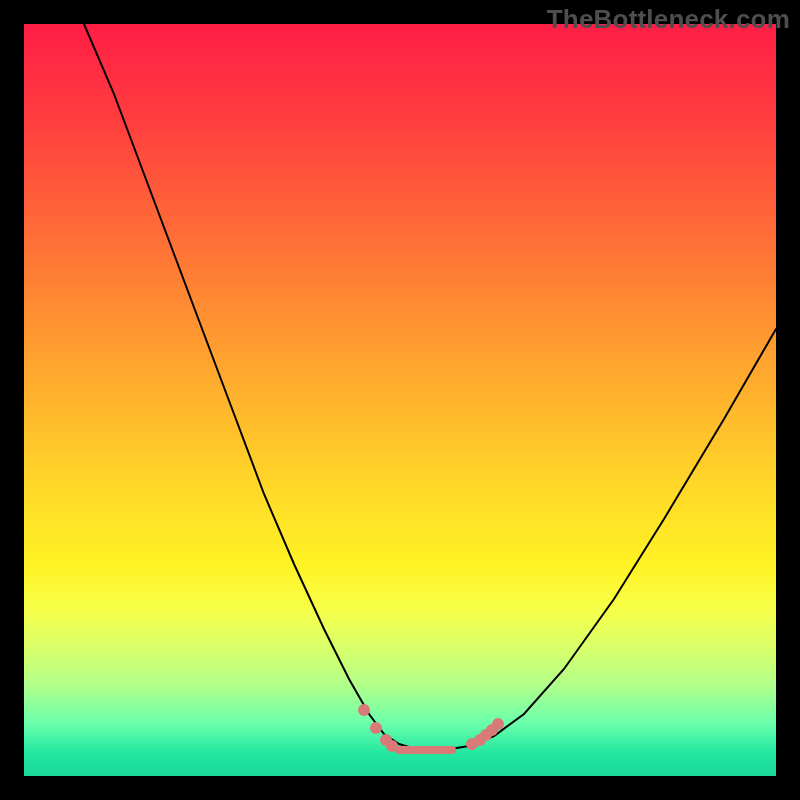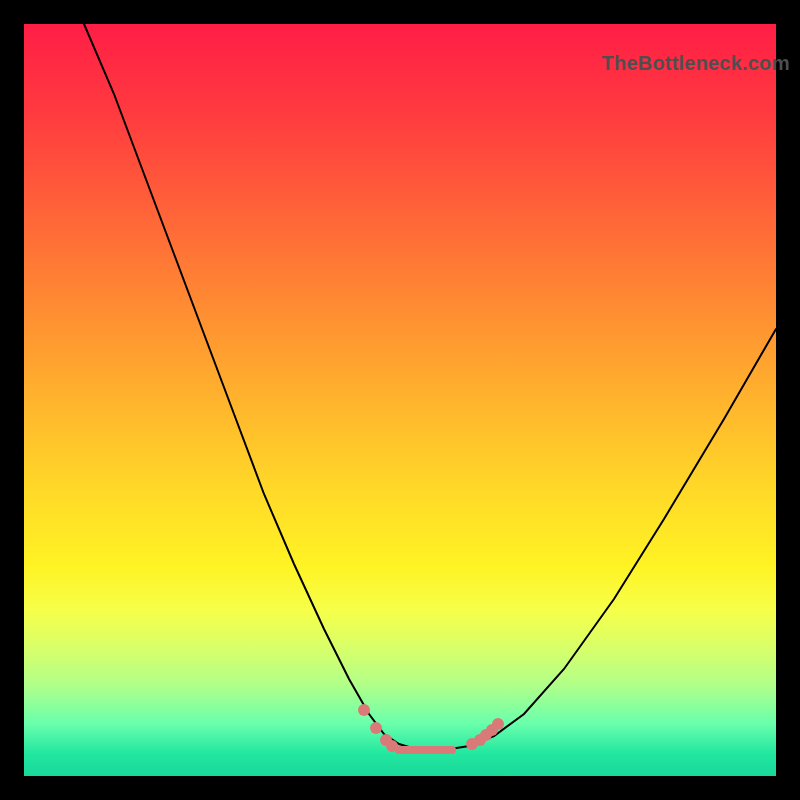--- a/index.html
+++ b/index.html
@@ -30,26 +30,25 @@
       #b0ff8a 88%,
       #6affac 93%,
       #22e7a0 97%,
       #19d79a 100%);
   }
   .watermark {
     position: absolute;
     top: 4px;
     right: 10px;
     font-family: Arial, Helvetica, sans-serif;
-    font-size: 20px;
+    font-size: 26px;
     font-weight: bold;
     color: #4e4e4e;
     letter-spacing: 0.2px;
     user-select: none;
-    margin-top: 48px;
   }
   svg.curve {
     position: absolute;
     left: 0; top: 0;
     width: 100%; height: 100%;
     overflow: visible;
   }
   .curve-stroke {
     fill: none;
     stroke: #000;

